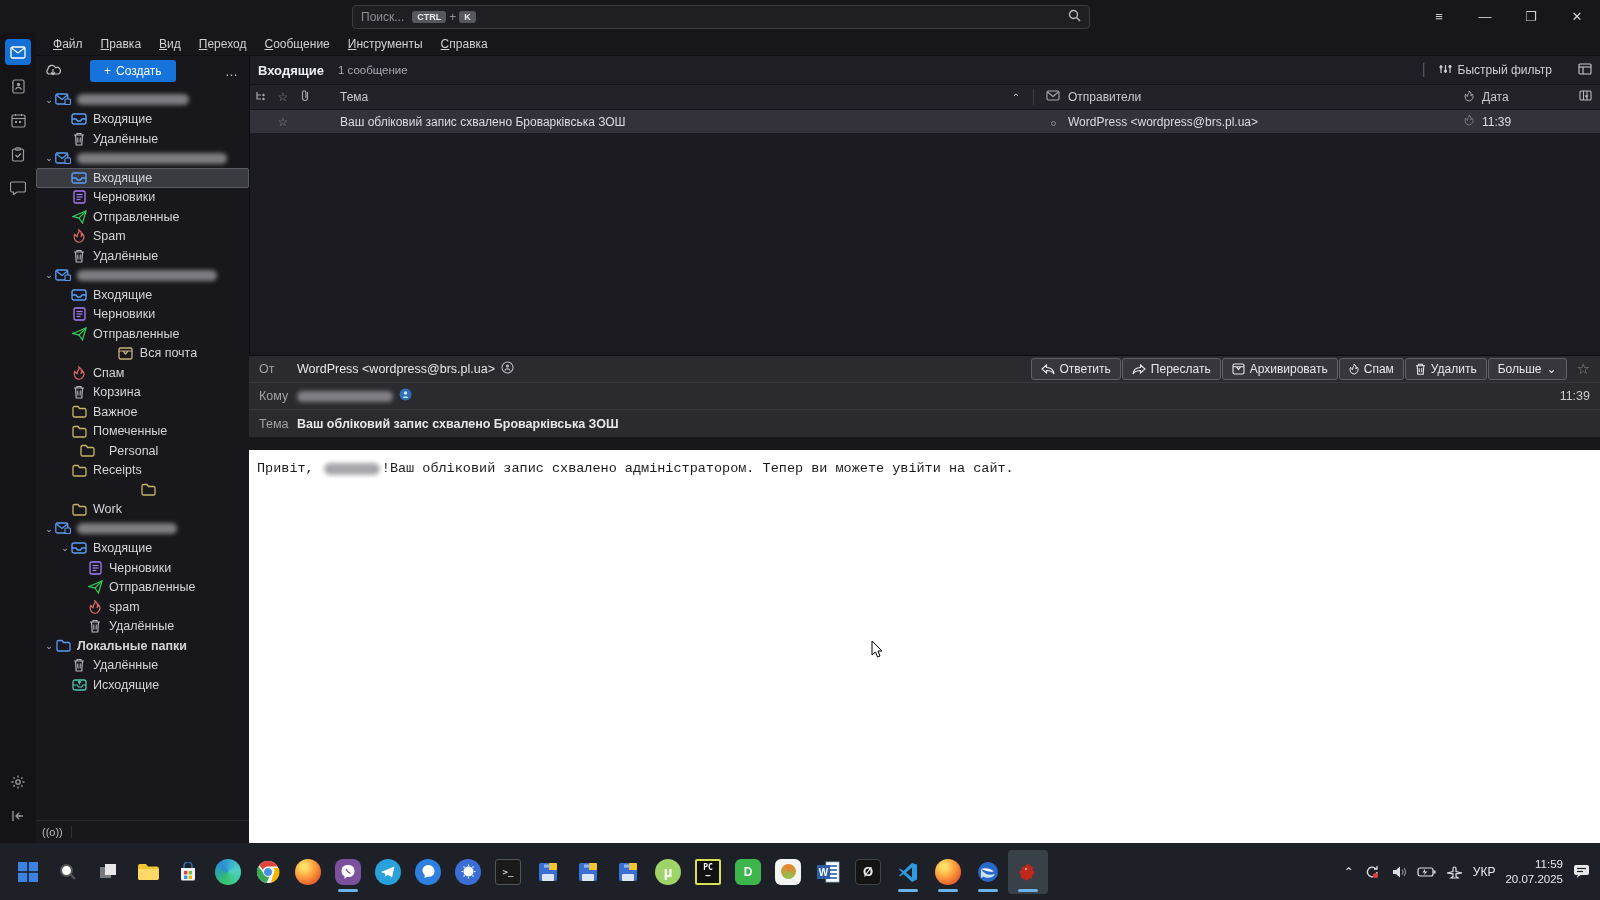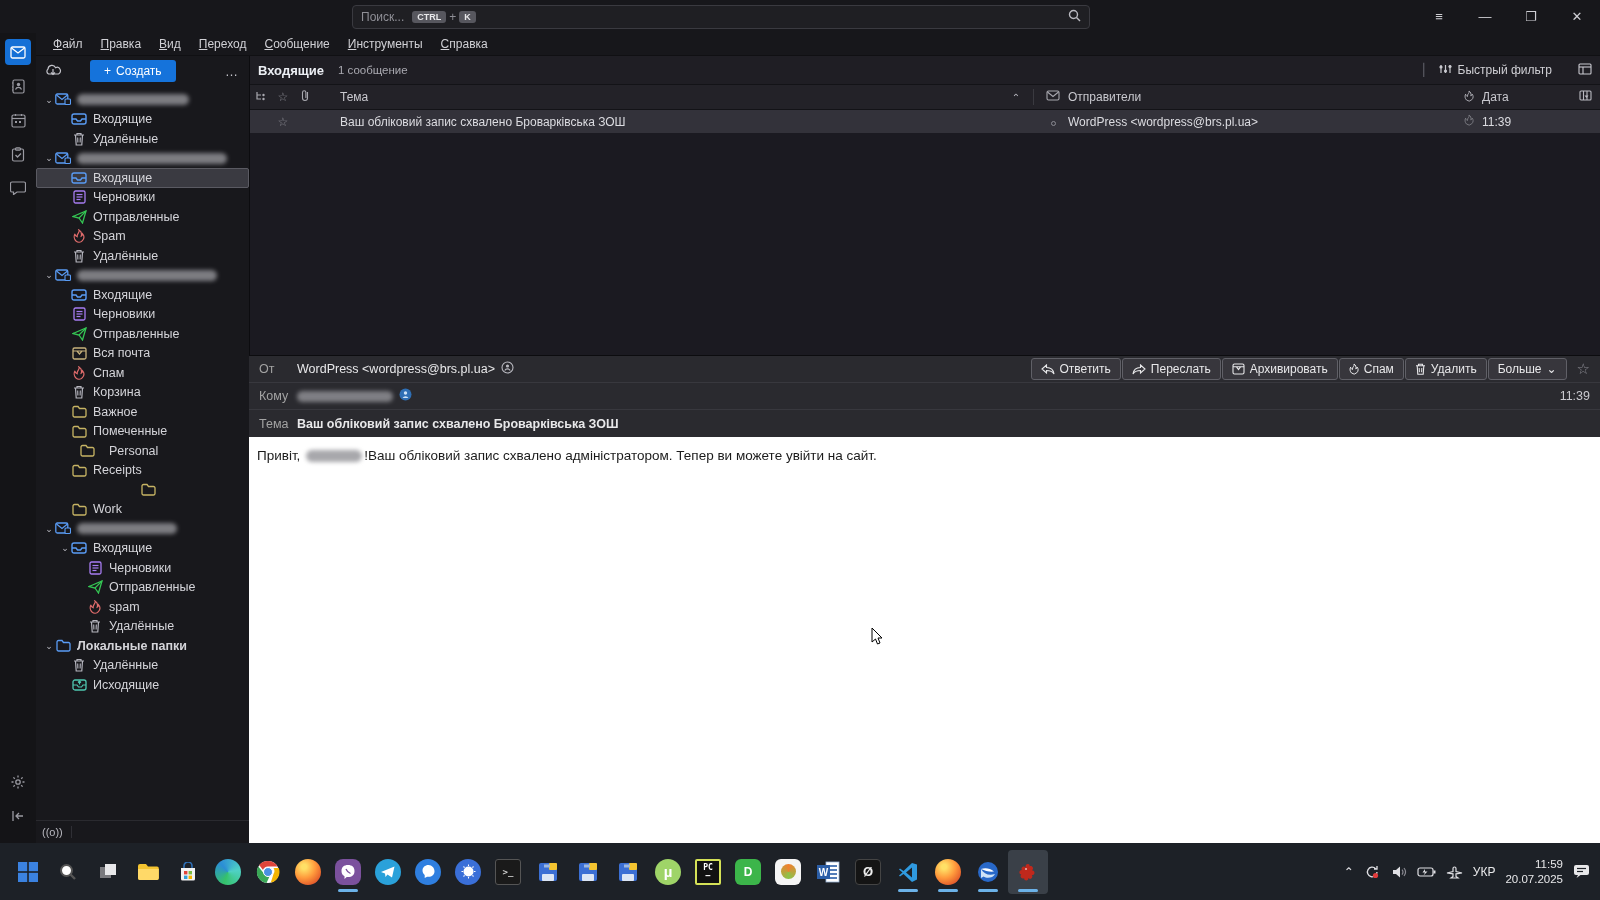--- a/index.html
+++ b/index.html
@@ -76,21 +76,21 @@
   .hvalue.bold { font-weight:bold; }
   .contacticon { margin-left:6px; color:#b9b9c0; font-size:12px; }
   .contacticon.blue { color:#4f9cf0; }
   #actionbtns { margin-left:auto; display:flex; gap:1px; }
   .abtn { background:#37363c; border:1px solid #606067; border-radius:3px; color:#e8e8ea; font-size:12px; padding:3px 9px; display:flex; align-items:center; gap:5px; }
   .abtn svg { display:block; }
   #hdrstar { color:#8a8a92; font-size:15px; margin-left:10px; }
   #hdrtime { margin-left:auto; color:#c9c9cf; }
 
   
-  #msgbody { position:absolute; left:249px; top:437px; width:1351px; height:406px; background:#ffffff; color:#1b1b1b; font-family:Liberation Sans, sans-serif; font-size:13.5px; padding:11px 8px; }
+  #msgbody { position:absolute; left:249px; top:450px; width:1351px; height:406px; background:#ffffff; color:#1b1b1b; font-family:Liberation Mono, monospace; font-size:13.5px; padding:11px 8px; }
   #msgbody .line { display:flex; align-items:center; white-space:pre; }
   #bodyblur { width:56px; height:12px; border-radius:6px; background:#a8a8ac; filter:blur(2px); margin:0 2px; }
   #cursor { position:absolute; left:622px; top:190px; width:13px; height:19px; }
 
   
   #taskbar { position:absolute; left:0; top:843px; width:1600px; height:57px; background:#1d2127; display:flex; align-items:center; padding-left:8px; }
   .tb { width:40px; height:44px; display:flex; align-items:center; justify-content:center; position:relative; flex:none; }
   .tb.focused { background:#3a4048; border-radius:4px; }
   .tb .under { position:absolute; bottom:2px; left:10px; right:10px; height:3px; border-radius:2px; background:#6cb2e8; }
   .appic { width:26px; height:26px; border-radius:5px; display:flex; align-items:center; justify-content:center; font-weight:bold; }
@@ -335,21 +335,21 @@
         <div class="frow" style="padding-left: 22px;">
           <span class="chev"></span>
           <span class="ficon">
             <svg width="15" height="14" viewBox="0 0 15 14">
               <path d="M1 6.5L14 1l-3.5 12-3.5-5z" fill="none" stroke="#35c754" stroke-width="1.3"></path>
               <path d="M7 8l7-7" fill="none" stroke="#35c754" stroke-width="1.1"></path>
             </svg>
           </span>
           <span class="flabel">Отправленные</span>
         </div>
-        <div class="frow" style="padding-left: 22px;">
+        <div class="frow" style="padding-left: 22px; justify-content: center;">
           <span class="chev"></span>
           <span class="ficon">
             <svg width="15" height="14" viewBox="0 0 15 14">
               <rect x="1" y="2" width="13" height="11" rx="1.5" fill="none" stroke="#c8b27c" stroke-width="1.3"></rect>
               <path d="M1 5h13M5 5l2.5 3L10 5" fill="none" stroke="#c8b27c" stroke-width="1.2"></path>
             </svg>
           </span>
           <span class="flabel">Вся почта</span>
         </div>
         <div class="frow" style="padding-left: 22px;">

